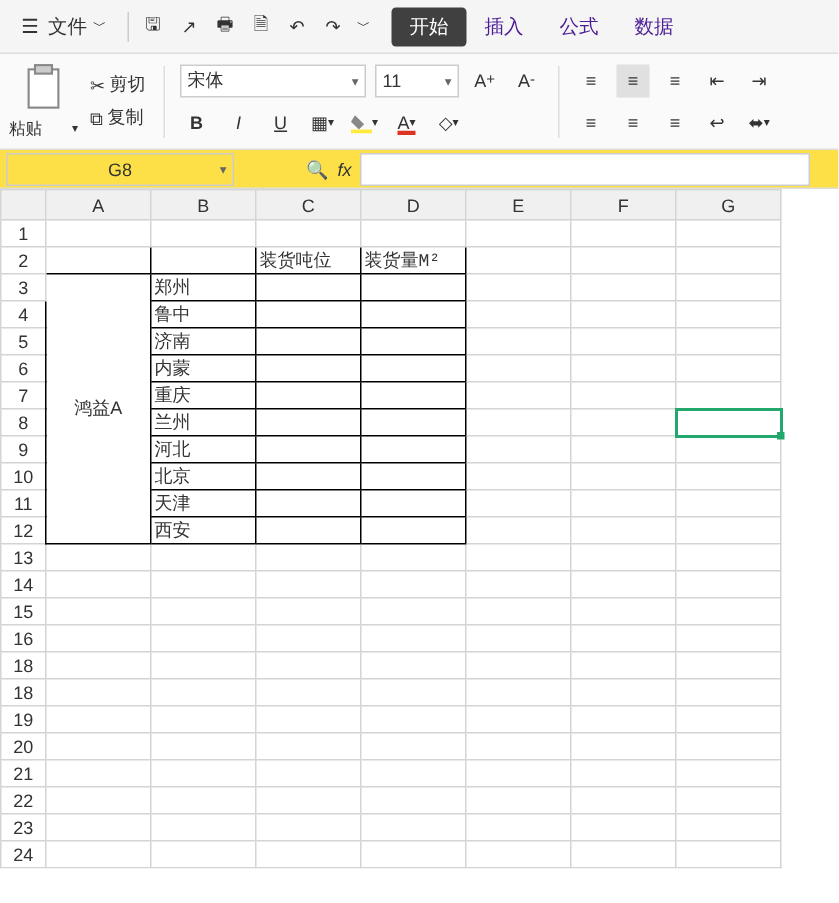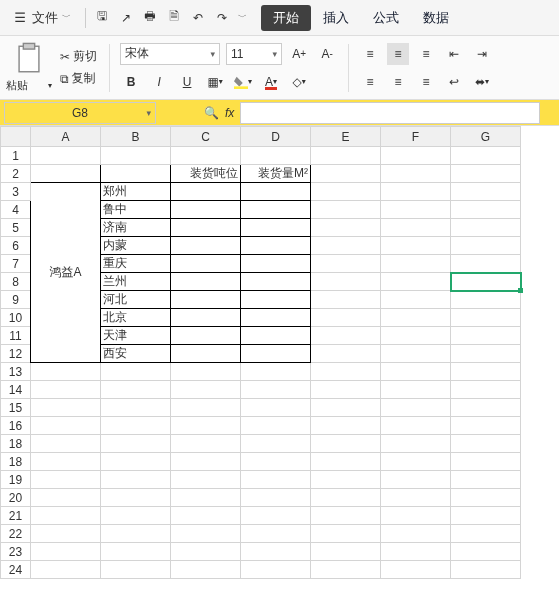--- a/index.html
+++ b/index.html
@@ -3,33 +3,33 @@
 <meta charset="utf-8">
 <style>
 * { box-sizing: border-box; margin: 0; padding: 0; font-family: "Microsoft YaHei", sans-serif; }
 body { background: #fff; width: 559px; height: 602px; overflow: hidden; font-size: 12px; color: #333; }
 
 .menubar { height: 36px; background: #f5f5f5; border-bottom: 1px solid #ddd; display: flex; align-items: center; padding: 0 6px; gap: 8px; }
 .menu-btn { display: flex; align-items: center; gap: 4px; padding: 2px 6px; cursor: pointer; font-size: 13px; }
 .icon-sm { width: 16px; height: 16px; display: inline-flex; align-items: center; justify-content: center; }
 .divider { width: 1px; height: 20px; background: #ccc; }
 .tabs { display: flex; gap: 0; margin-left: 6px; }
-.tab { padding: 4px 12px; font-size: 13px; cursor: pointer; color: #0f172a; }
+.tab { padding: 4px 12px; font-size: 13px; cursor: pointer; color: #4c1d95; }
 .tab.active { background: #404040; color: #fff; border-radius: 3px; }
 
 .ribbon { height: 64px; background: #fafafa; border-bottom: 1px solid #ddd; display: flex; align-items: center; padding: 4px 6px; gap: 6px; }
 .rb-group { display: flex; flex-direction: column; align-items: center; gap: 2px; }
 .rb-big { width: 34px; height: 34px; display: flex; align-items: center; justify-content: center; }
 .rb-label { font-size: 11px; display: flex; align-items: center; gap: 20px; }
 .rb-col { display: flex; flex-direction: column; gap: 3px; }
 .rb-row { display: flex; align-items: center; gap: 6px; }
 .rb-item { display: flex; align-items: center; gap: 3px; padding: 1px 2px; font-size: 12px; cursor: pointer; }
 .rb-sep { width: 1px; height: 48px; background: #ddd; margin: 0 4px; }
 .select-box { height: 22px; border: 1px solid #ccc; background: #fff; display: flex; align-items: center; padding: 0 4px; font-size: 12px; }
-.sel-font { width: 100px; }
+.sel-font { width: 124px; }
 .sel-size { width: 56px; }
 .drop { margin-left: auto; font-size: 9px; color: #666; }
 .toolbtn { width: 22px; height: 22px; display: flex; align-items: center; justify-content: center; cursor: pointer; }
 .toolbtn svg { width: 14px; height: 14px; }
 
 .namebox-row { height: 26px; border-bottom: 1px solid #ddd; display: flex; align-items: center; background: #fde047; }
 .namebox { width: 152px; height: 22px; border: 1px solid #ccc; margin-left: 4px; display: flex; align-items: center; justify-content: center; font-size: 12px; position: relative; }
 .namebox .drop { position: absolute; right: 4px; }
 .fx-area { display: flex; align-items: center; gap: 6px; margin-left: 48px; }
 .fx-input { border: 1px solid #ccc; height: 22px; width: 300px; padding: 0 4px; }
@@ -42,21 +42,21 @@
 .colA { width: 70px; } .colB { width: 70px; } .colC { width: 70px; } .colD { width: 70px; }
 .colE { width: 70px; } .colF { width: 70px; } .colG { width: 70px; }
 .grid td.cell { height: 18px; padding: 0 2px; }
 .b-top { border-top: 1px solid #000 !important; }
 .b-left { border-left: 1px solid #000 !important; }
 .b-right { border-right: 1px solid #000 !important; }
 .b-bottom { border-bottom: 1px solid #000 !important; }
 .sel-cell { outline: 2px solid #22a86c; outline-offset: -1px; position: relative; }
 .sel-cell::after { content: ''; position: absolute; right: -3px; bottom: -3px; width: 5px; height: 5px; background: #22a86c; }
 .corner { width: 30px; background: #f0f0f0; }
-.center { text-align: right; }
+.center { text-align: left; font-family: Liberation Mono, monospace; }
 </style>
 </head>
 <body>
 
 <div class="menubar">
   <div class="menu-btn">
     <span class="icon-sm">☰</span>
     <span>文件</span>
     <span style="font-size:9px">﹀</span>
   </div>

